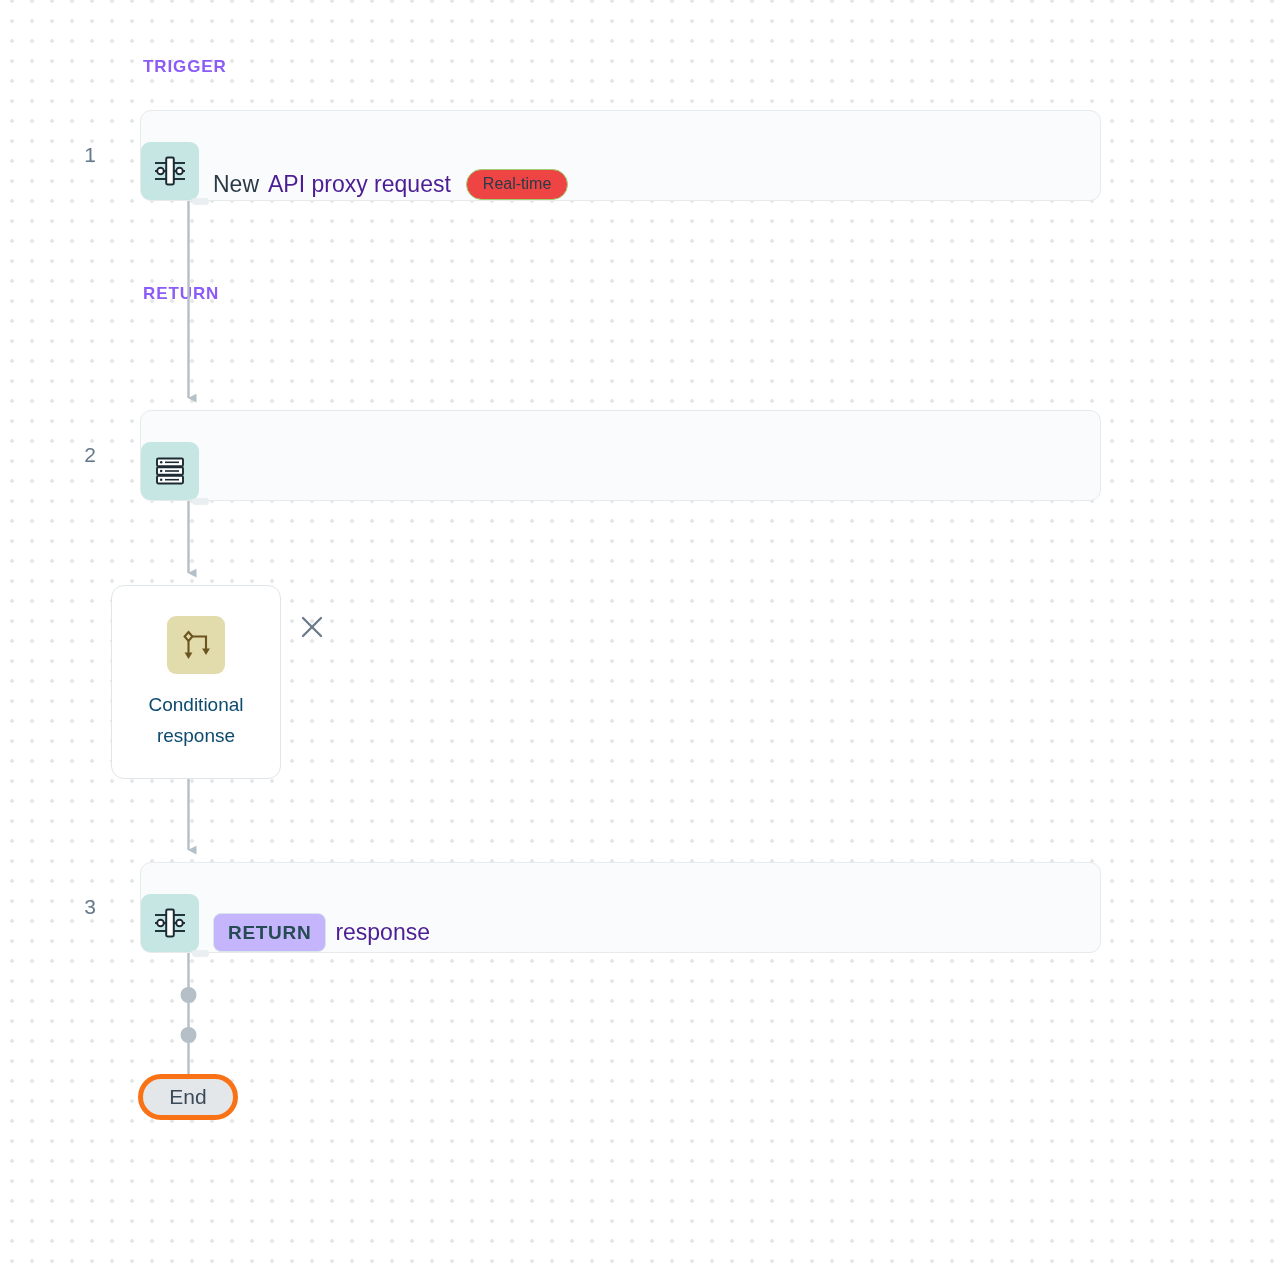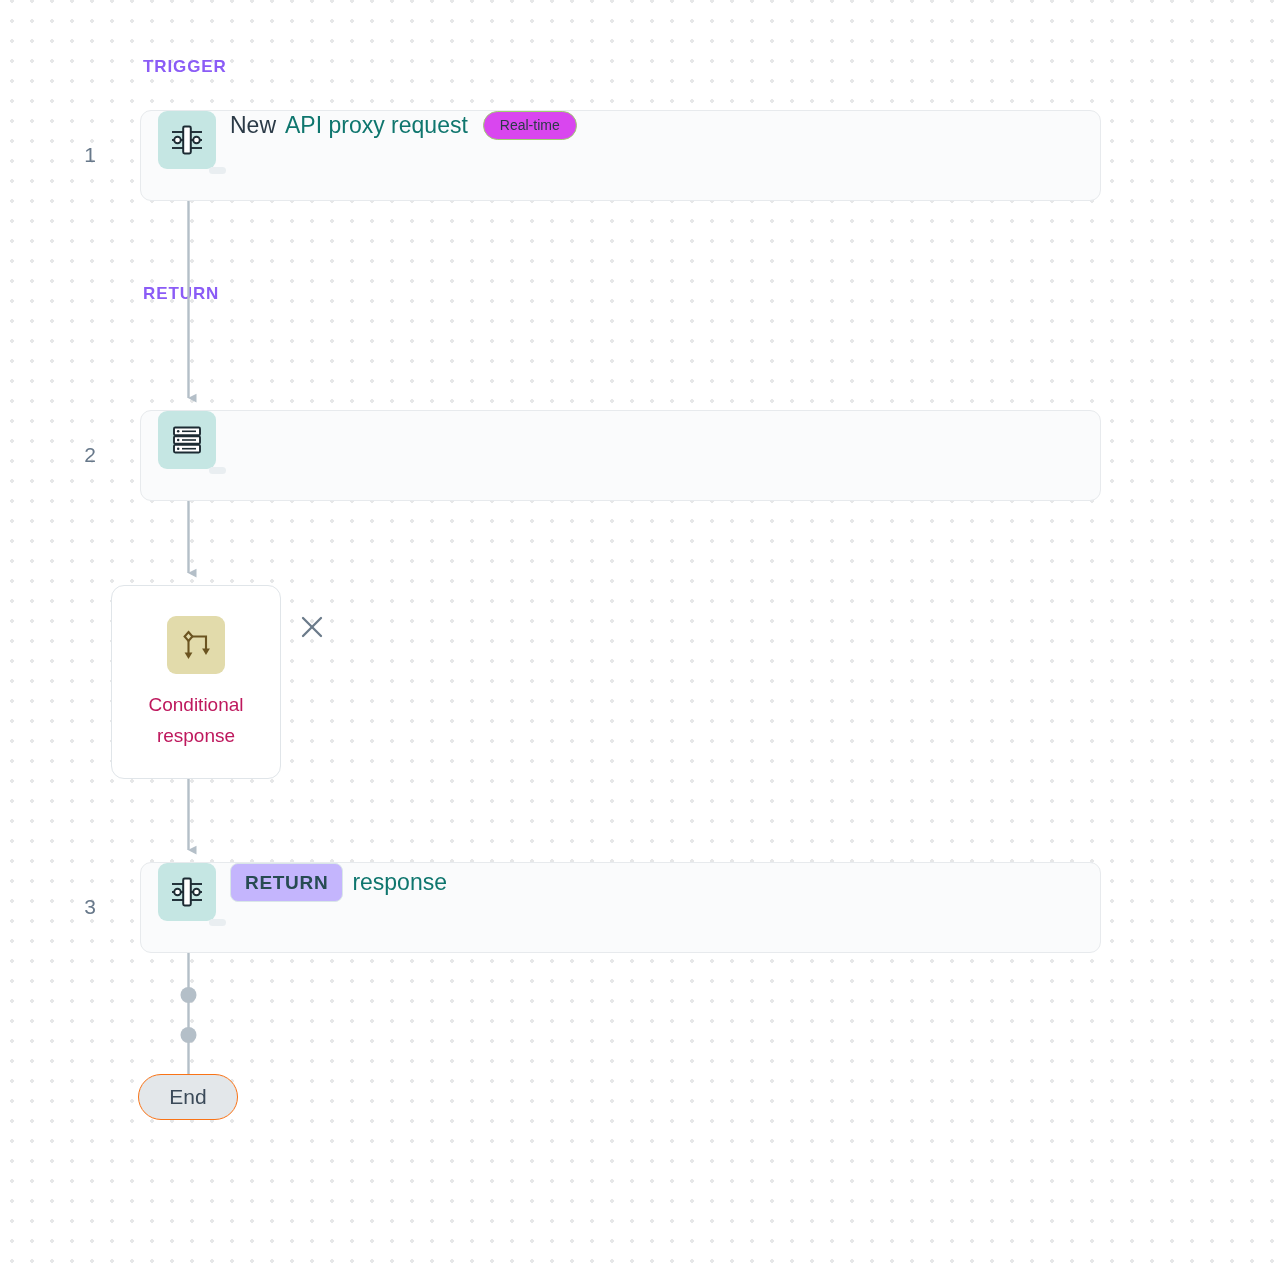--- a/index.html
+++ b/index.html
@@ -52,22 +52,22 @@
   
   .step-card {
     position: absolute;
     left: 140px;
     width: 961px;
     height: 91px;
     background: #fafbfc;
     border: 1px solid #e7eaed;
     border-radius: 11px;
     display: flex;
-    align-items: flex-start;
-    padding-left: 17px;
+    align-items: flex-end;
+    padding-left: 0;
     gap: 14px;
   }
   #card-trigger { top: 110px; }
   #card-action  { top: 410px; }
   #card-return  { top: 862px; }
 
   
   .icon-tile {
     width: 58px;
     height: 58px;
@@ -94,29 +94,29 @@
   
   .card-text {
     font-size: 23px;
     color: #2b3a47;
     display: flex;
     align-items: center;
     gap: 9px;
     flex-wrap: nowrap;
     white-space: nowrap;
   }
-  .tok-link  { color: #0f766e; }
+  .tok-link  { color: #4c1d95; }
   .tok-plain { color: #2b3a47; }
 
   
   .badge {
     display: inline-block;
-    font-size: 14px;
+    font-size: 16px;
     color: #2b3a47;
-    background: #d946ef;
+    background: #ef4444;
     border: 1px solid #9ed06f;
     border-radius: 999px;
     padding: 5px 16px 6px;
     line-height: 1.15;
     margin-left: 6px;
   }
 
   
   .kw-chip {
     font-size: 19px;
@@ -143,21 +143,21 @@
     display: flex;
     flex-direction: column;
     align-items: center;
     justify-content: flex-start;
     padding-top: 30px;
   }
   #card-conditional .node-label {
     margin-top: 16px;
     font-size: 19px;
     line-height: 1.62;
-    color: #be185d;
+    color: #0c4a6e;
     text-align: center;
     max-width: 120px;
   }
 
   #close-conditional {
     position: absolute;
     left: 299px;
     top: 614px;
     width: 26px;
     height: 26px;
@@ -174,21 +174,21 @@
   }
 
   
   #end-pill {
     position: absolute;
     left: 138px;
     top: 1074px;
     width: 100px;
     height: 46px;
     background: #e3e7ea;
-    border: 1px solid #f97316;
+    border: 5px solid #f97316;
     border-radius: 23px;
     display: flex;
     align-items: center;
     justify-content: center;
     font-size: 21px;
     color: #3b4a59;
   }
 </style>
 </head>
 <body>

